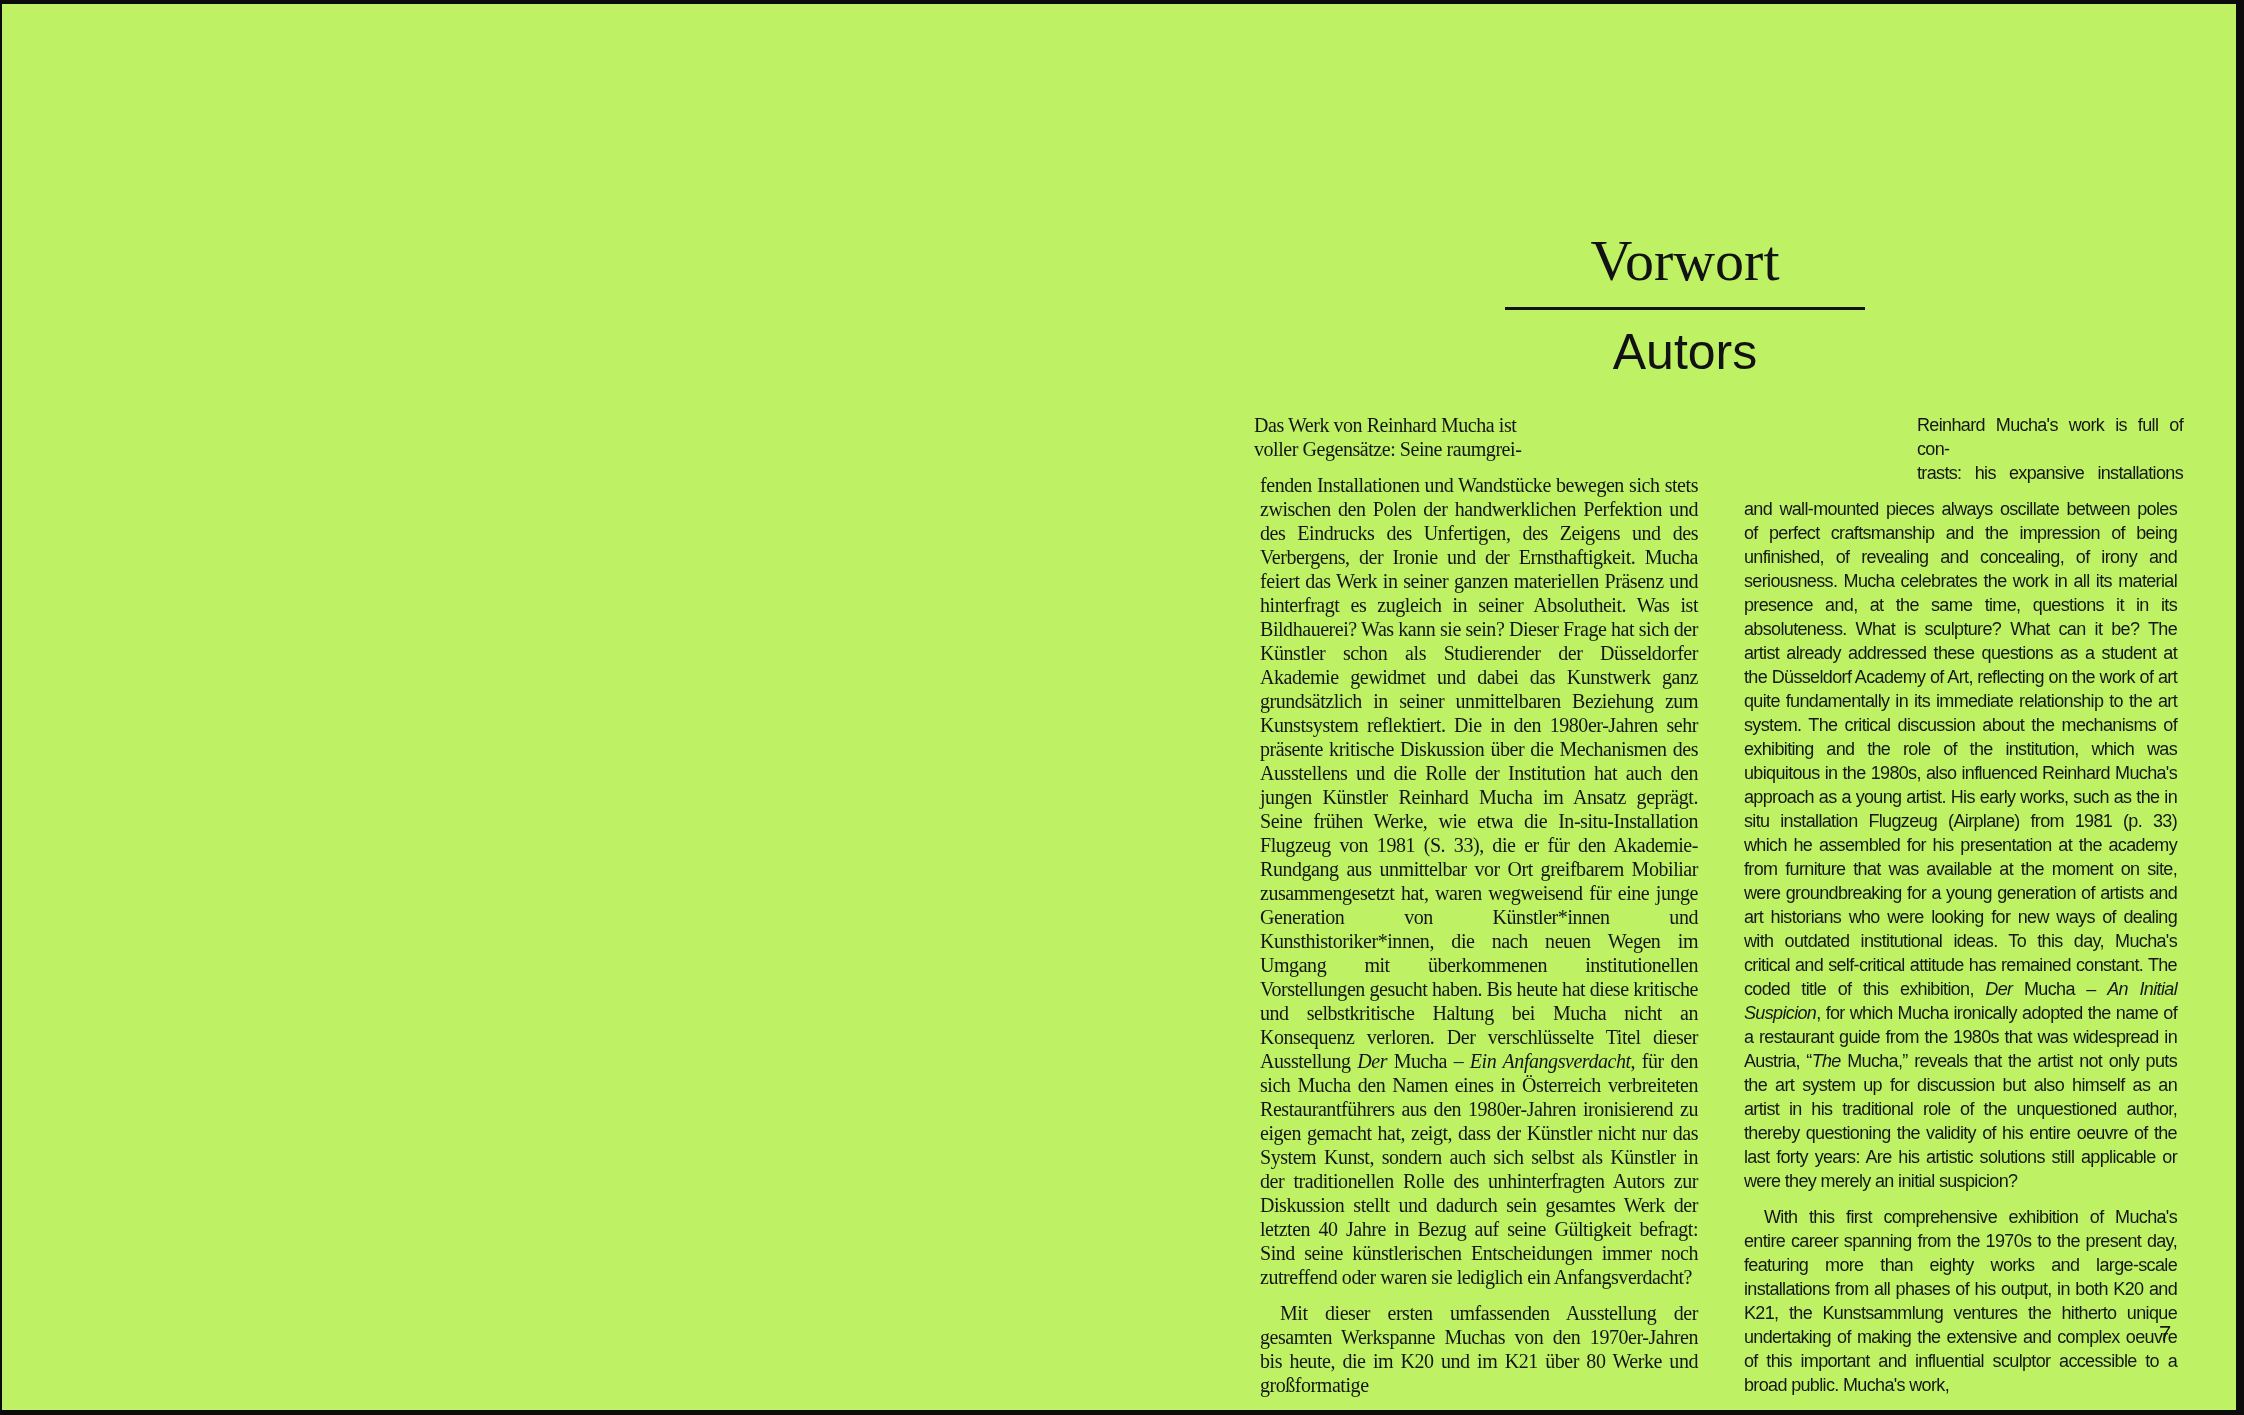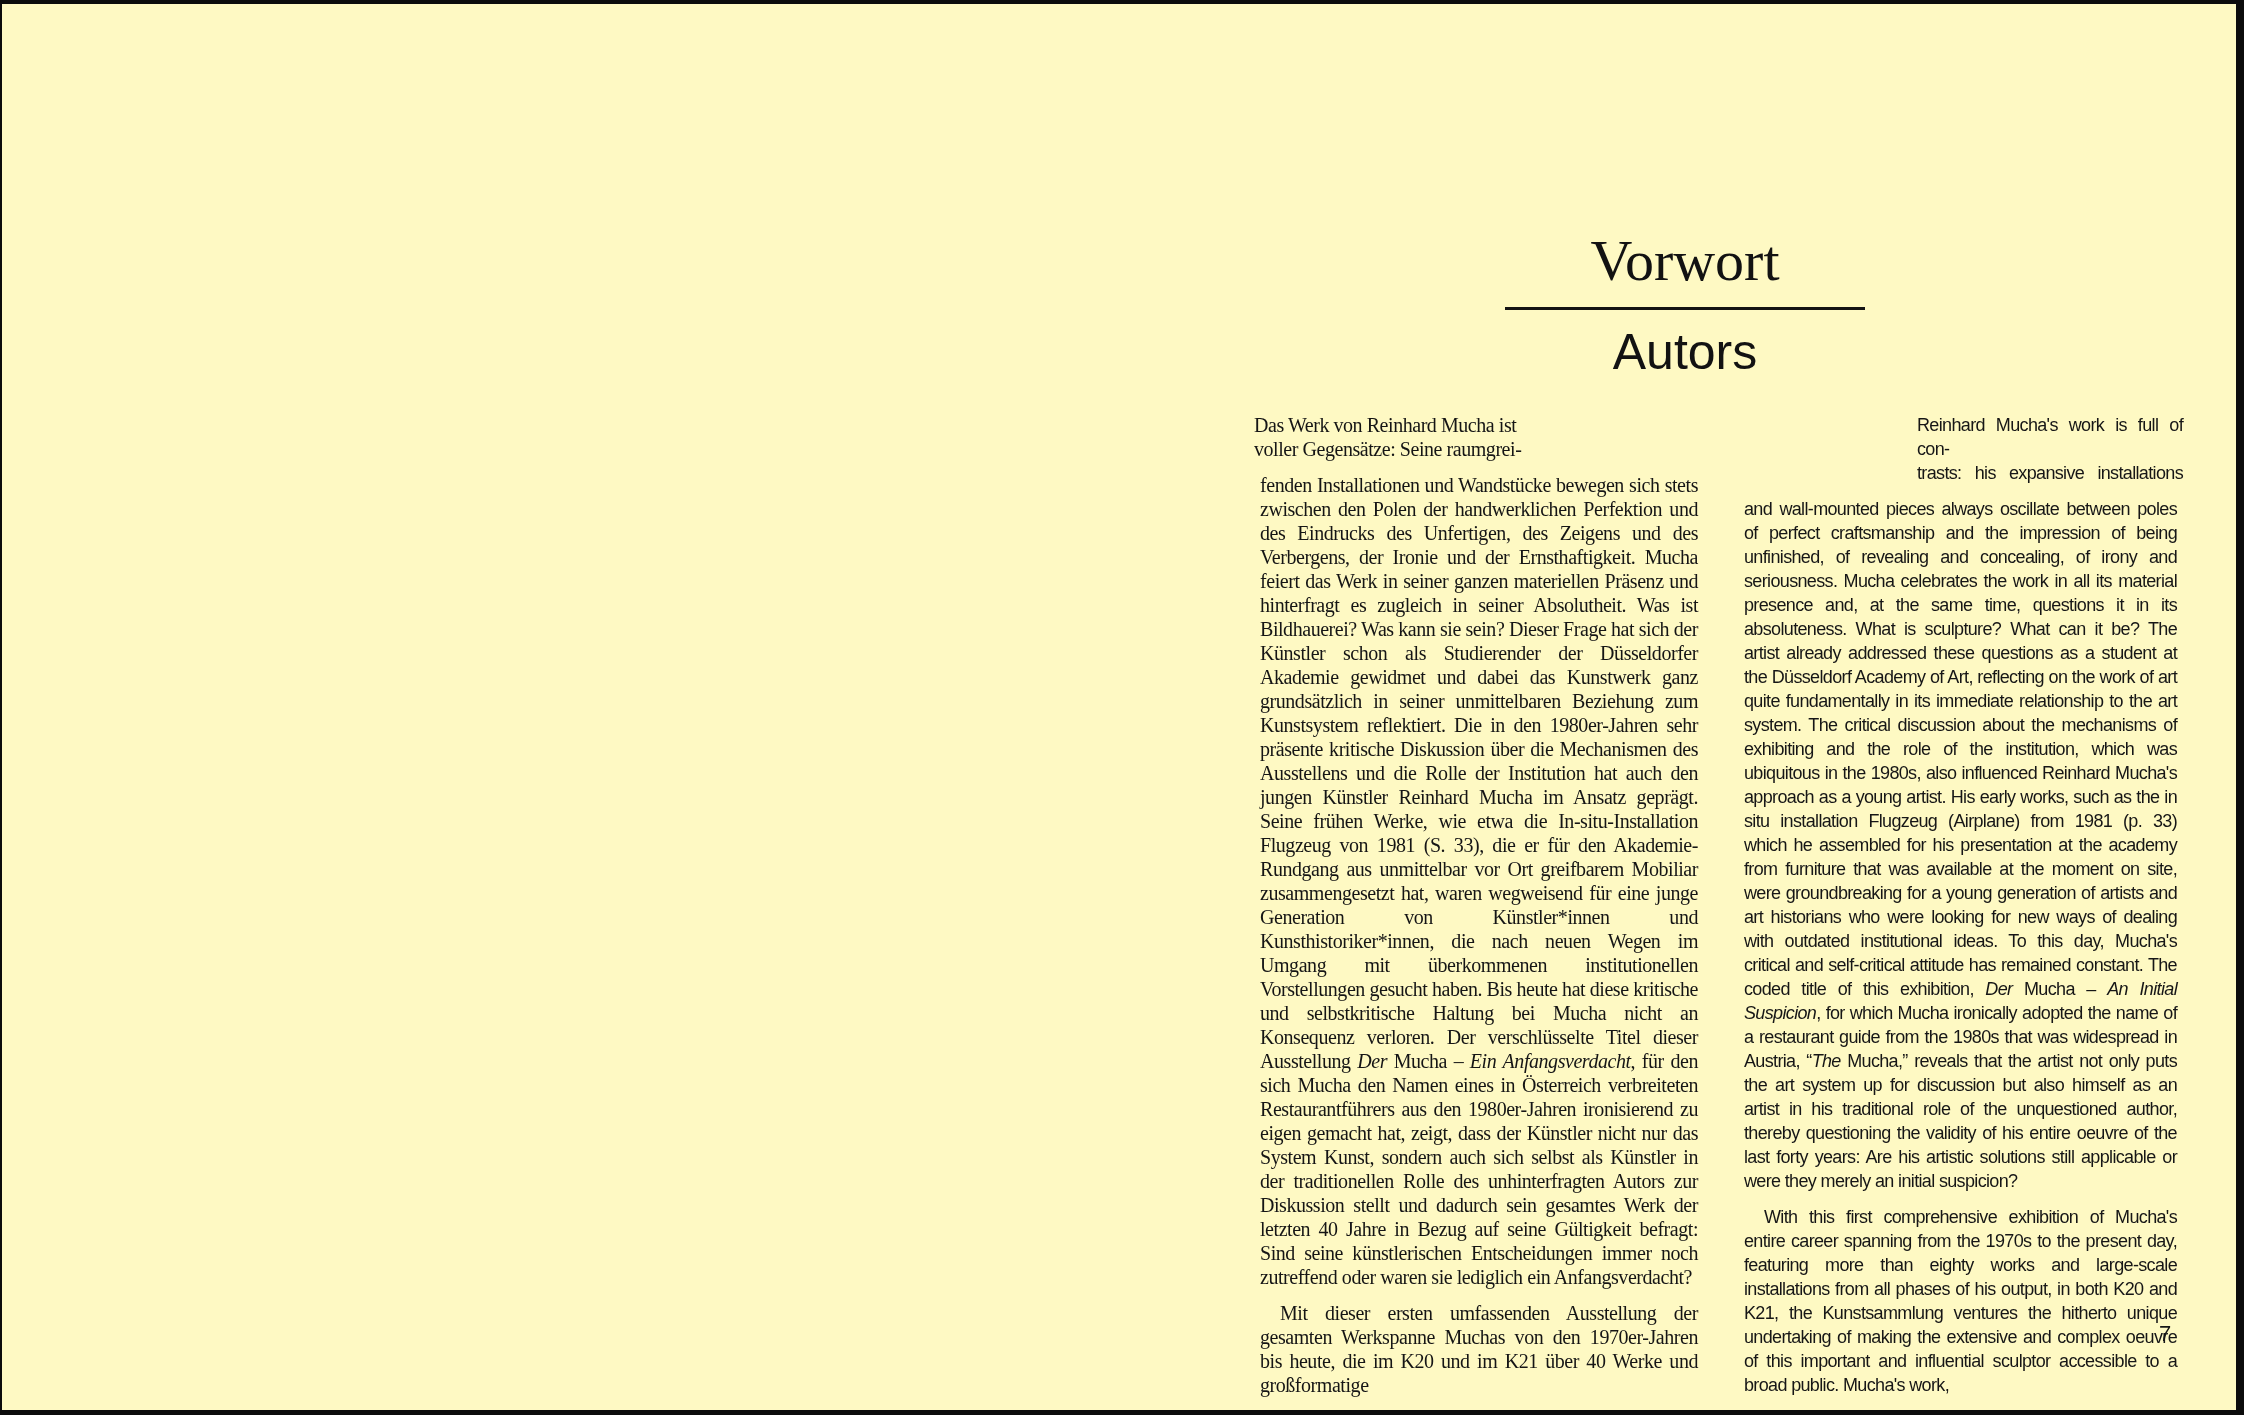--- a/index.html
+++ b/index.html
@@ -6,21 +6,21 @@
   .frame {
     position: relative;
     width: 2244px;
     height: 1415px;
     background: #0c0c0c;
     overflow: hidden;
   }
   .page {
     position: absolute;
     left: 2px; top: 4px; right: 8px; bottom: 5px;
-    background: #fef9c3;
+    background: #bef264;
     color: #161616;
   }
   
   .title-block {
     position: absolute;
     left: 1503px;
     top: 228px;
     width: 360px;
     text-align: center;
   }
@@ -103,21 +103,21 @@
 
     <header class="title-block">
       <h1 class="title-de">Vorwort</h1>
       <div class="title-rule"></div>
       <h2 class="title-en">Autors</h2>
     </header>
 
     <section class="col col-de" lang="de">
       <div class="intro intro-de">Das Werk von Reinhard Mucha ist<br>voller Gegensätze: Seine raumgrei-</div>
       <p class="para"><span>fenden Installationen und Wandstücke bewegen sich stets zwischen den Polen der handwerklichen Perfektion und des Eindrucks des Unfertigen, des Zeigens und des Verbergens, der Ironie und der Ernsthaftigkeit. Mucha feiert das Werk in seiner ganzen materiellen Präsenz und hinterfragt es zugleich in seiner Absolutheit. Was ist Bildhauerei? Was kann sie sein? Dieser Frage hat sich der Künstler schon als Studierender der Düsseldorfer Akademie gewidmet und dabei das Kunstwerk ganz grundsätzlich in seiner unmittelbaren Beziehung zum Kunstsystem reflektiert. Die in den 1980er-Jahren sehr präsente kritische Diskussion über die Mechanismen des Ausstellens und die Rolle der Institution hat auch den jungen Künstler Reinhard Mucha im Ansatz geprägt. Seine frühen Werke, wie etwa die In-situ-Installation </span><span class="b">Flugzeug</span><span> von 1981 (S. 33), die er für den Akademie-Rundgang aus unmittelbar vor Ort greifbarem Mobiliar zusammengesetzt hat, waren wegweisend für eine junge Generation von Künstler*innen und Kunsthistoriker*innen, die nach neuen Wegen im Umgang mit überkommenen institutionellen Vorstellungen gesucht haben. Bis heute hat diese kritische und selbstkritische Haltung bei Mucha nicht an Konsequenz verloren. Der verschlüsselte Titel dieser Ausstellung </span><span class="i">Der</span><span> Mucha – </span><span class="i">Ein Anfangsverdacht</span><span>, für den sich Mucha den Namen eines in Österreich verbreiteten Restaurantführers aus den 1980er-Jahren ironisierend zu eigen gemacht hat, zeigt, dass der Künstler nicht nur das System Kunst, sondern auch sich selbst als Künstler in der traditionellen Rolle des unhinterfragten Autors zur Diskussion stellt und dadurch sein gesamtes Werk der letzten 40 Jahre in Bezug auf seine Gültigkeit befragt: Sind seine künstlerischen Entscheidungen immer noch zutreffend oder waren sie lediglich ein Anfangsverdacht?</span></p>
-      <p class="para indent"><span>Mit dieser ersten umfassenden Ausstellung der gesamten Werkspanne Muchas von den 1970er-Jahren bis heute, die im K20 und im K21 über 40 Werke und großformatige</span></p>
+      <p class="para indent"><span>Mit dieser ersten umfassenden Ausstellung der gesamten Werkspanne Muchas von den 1970er-Jahren bis heute, die im K20 und im K21 über 80 Werke und großformatige</span></p>
     </section>
 
     <section class="col col-en" lang="en">
       <div class="intro intro-en">Reinhard Mucha's work is full of con-<br>trasts: his expansive installations</div>
       <p class="para"><span>and wall-mounted pieces always oscillate between poles of perfect craftsmanship and the impression of being unfinished, of revealing and concealing, of irony and seriousness. Mucha celebrates the work in all its material presence and, at the same time, questions it in its absoluteness. What is sculpture? What can it be? The artist already addressed these questions as a student at the Düsseldorf Academy of Art, reflecting on the work of art quite fundamentally in its immediate relationship to the art system. The critical discussion about the mechanisms of exhibiting and the role of the institution, which was ubiquitous in the 1980s, also influenced Reinhard Mucha's approach as a young artist. His early works, such as the in situ installation </span><span class="b">Flugzeug (Airplane)</span><span> from 1981 (p. 33) which he assembled for his presentation at the academy from furniture that was available at the moment on site, were groundbreaking for a young generation of artists and art historians who were looking for new ways of dealing with outdated institutional ideas. To this day, Mucha's critical and self-critical attitude has remained constant. The coded title of this exhibition, </span><span class="i">Der</span><span> Mucha – </span><span class="i">An Initial Suspicion</span><span>, for which Mucha ironically adopted the name of a restaurant guide from the 1980s that was widespread in Austria, “</span><span class="i">The</span><span> Mucha,” reveals that the artist not only puts the art system up for discussion but also himself as an artist in his traditional role of the unquestioned author, thereby questioning the validity of his entire oeuvre of the last forty years: Are his artistic solutions still applicable or were they merely an initial suspicion?</span></p>
       <p class="para indent"><span>With this first comprehensive exhibition of Mucha's entire career spanning from the 1970s to the present day, featuring more than eighty works and large-scale installations from all phases of his output, in both K20 and K21, the Kunstsammlung ventures the hitherto unique undertaking of making the extensive and complex oeuvre of this important and influential sculptor accessible to a broad public. Mucha's work,</span></p>
     </section>
 
     <div class="folio">7</div>
 

